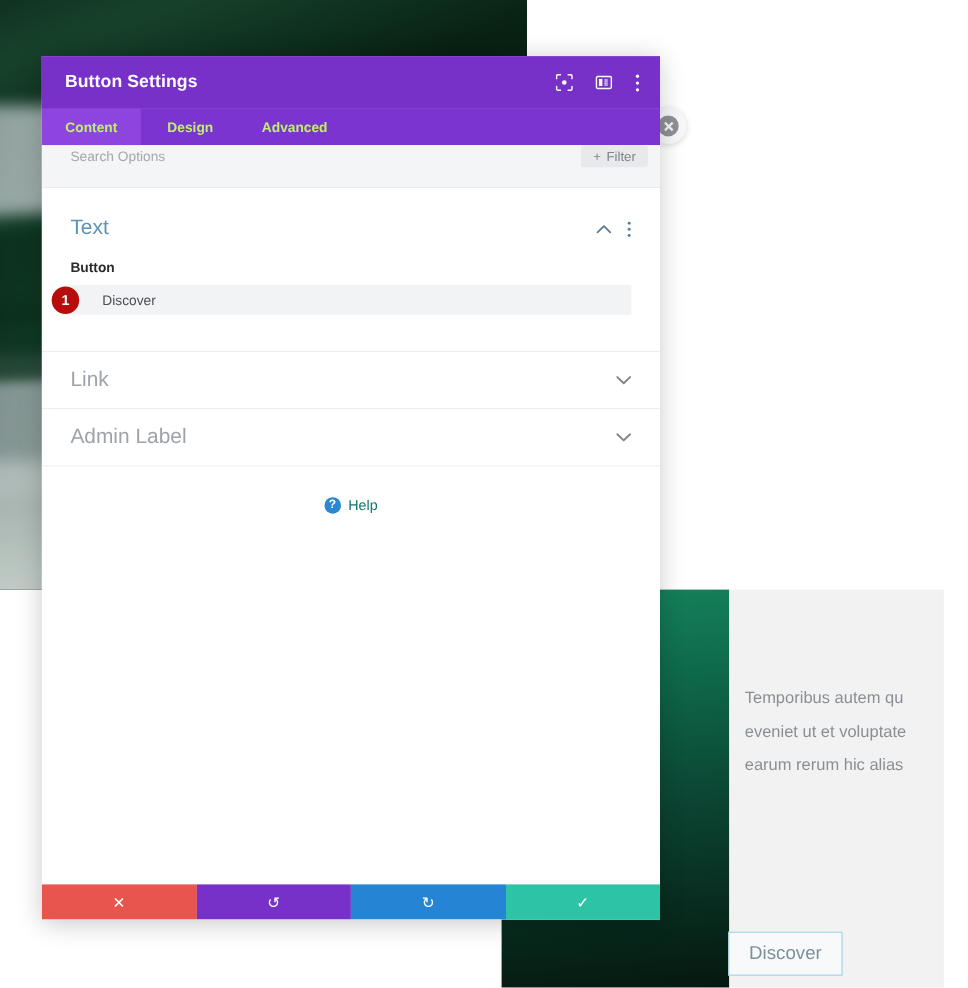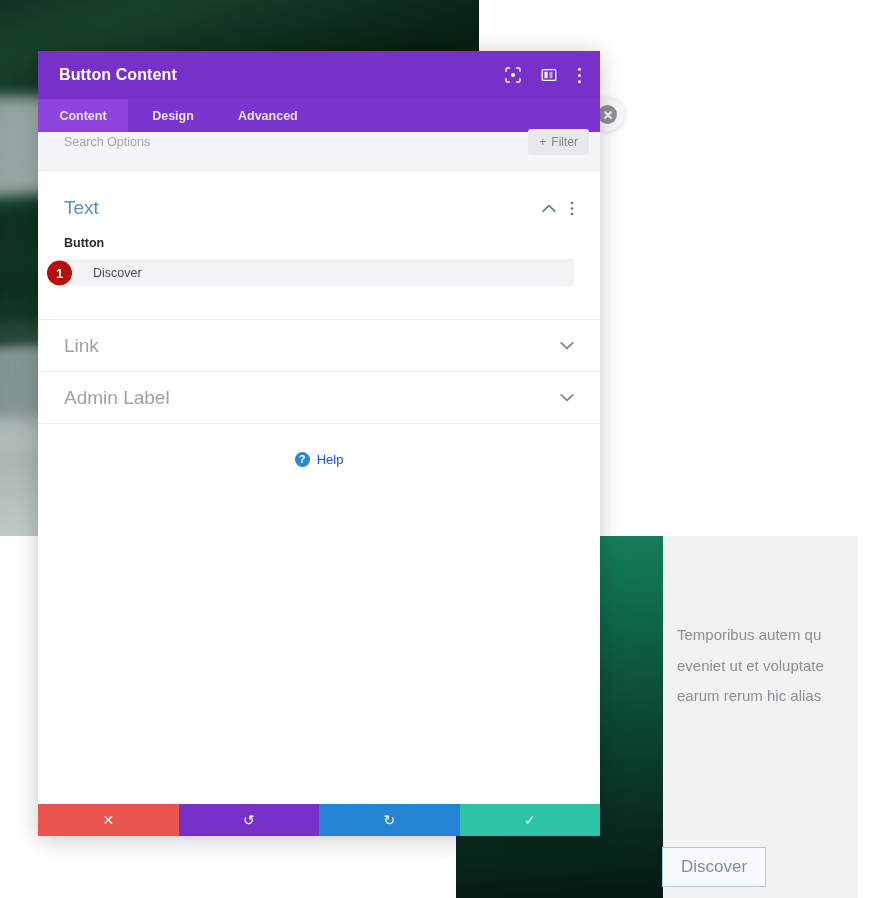--- a/index.html
+++ b/index.html
@@ -152,34 +152,33 @@
     height: 33px;
     background: #7b34cf;
     display: flex;
     flex: 0 0 auto;
   }
   .tab {
     height: 100%;
     display: flex;
     align-items: center;
     justify-content: center;
-    color: #e5e5e5;
+    color: #bef264;
     font-size: 12.5px;
     font-weight: bold;
     padding: 0 20px;
     min-width: 90px;
   }
   .tab.active { background: #8e45e0; }
 
   .searchbar {
     height: 39px;
     background: #f4f5f7;
     border-bottom: 1px solid #e7e9ec;
     display: flex;
-    align-items: center;
     padding: 0 11px 18px 26px;
     flex: 0 0 auto;
   }
   .search-input {
     flex: 1;
     border: none;
     background: transparent;
     outline: none;
     font-family: "Liberation Sans", sans-serif;
     font-size: 12.5px;
@@ -280,21 +279,21 @@
     border-radius: 50%;
     background: #2a87d0;
     color: #ffffff;
     font-size: 11px;
     font-weight: bold;
     display: flex;
     align-items: center;
     justify-content: center;
     line-height: 1;
   }
-  .help-text { color: #1d4ed8; font-size: 13px; }
+  .help-text { color: #0f766e; font-size: 13px; }
 
   .modal-footer {
     height: 32px;
     display: flex;
     flex: 0 0 auto;
   }
   .foot-btn {
     flex: 1;
     display: flex;
     align-items: center;
@@ -334,21 +333,21 @@
     <div class="discover-btn">Discover</div>
   </div>
 
   <div class="round-close">
     <div class="dot"></div>
   </div>
 
   <div class="modal">
 
     <div class="modal-header">
-      <div class="modal-title">Button Content</div>
+      <div class="modal-title">Button Settings</div>
       <div class="hdr-icons">
         <span class="hdr-icon">
           <svg width="16" height="16" viewBox="0 0 16 16">
             <path d="M1 4.5V2a1 1 0 011-1h2.5M11.5 1H14a1 1 0 011 1v2.5M15 11.5V14a1 1 0 01-1 1h-2.5M4.5 15H2a1 1 0 01-1-1v-2.5" fill="none" stroke="#ffffff" stroke-width="1.3" stroke-linecap="round"></path>
             <circle cx="8" cy="8" r="2.1" fill="#ffffff"></circle>
           </svg>
         </span>
         <span class="hdr-icon">
           <svg width="16" height="16" viewBox="0 0 16 16">
             <rect x="1.2" y="2.6" width="13.6" height="10.8" rx="1.2" fill="none" stroke="#ffffff" stroke-width="1.3"></rect>

